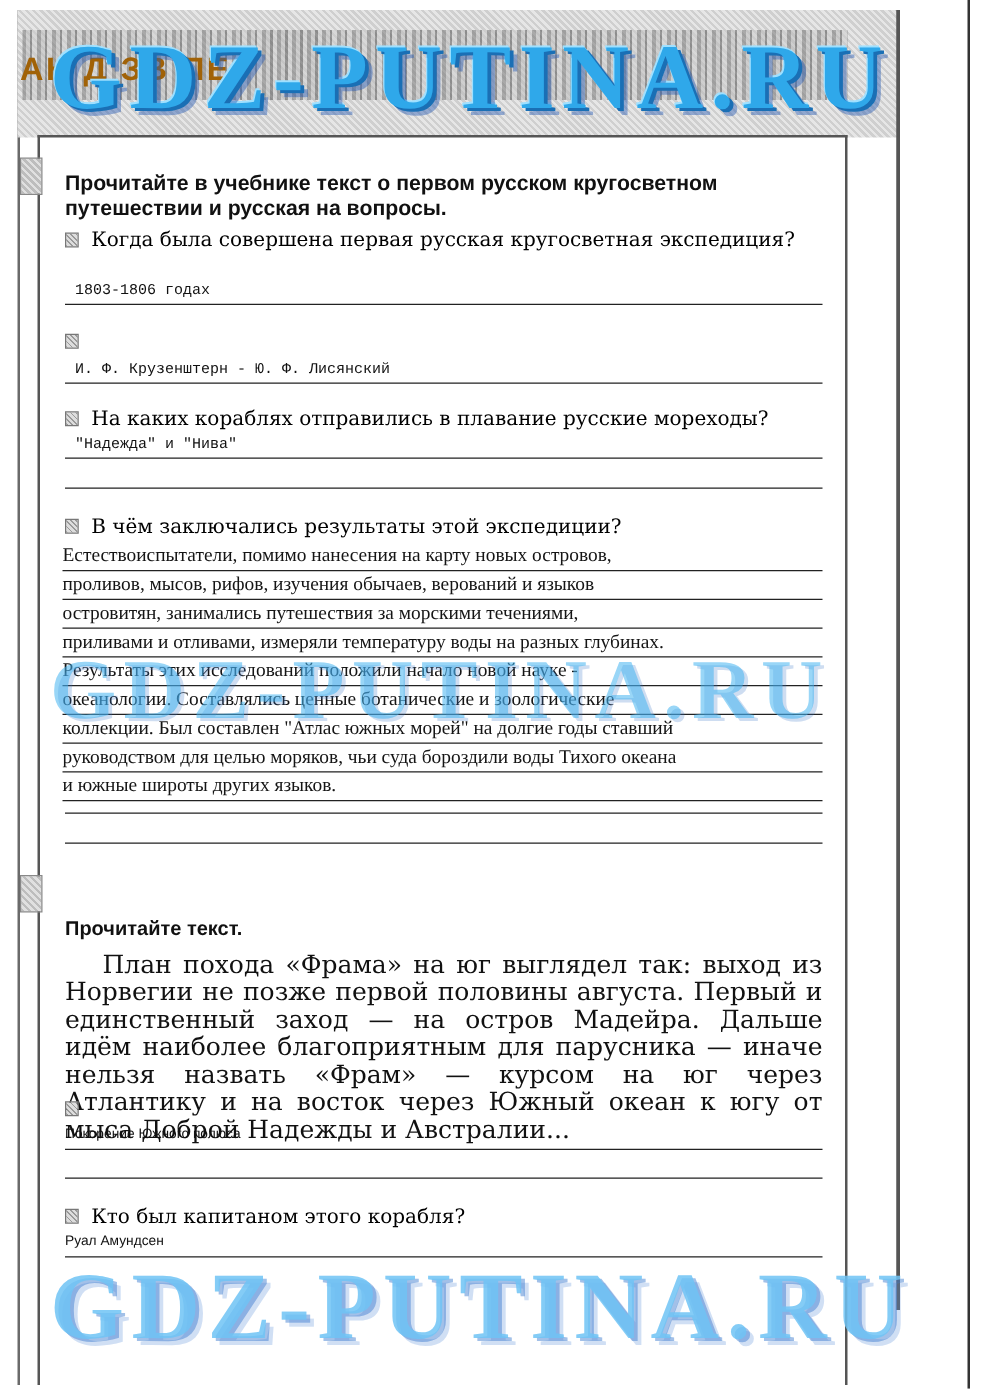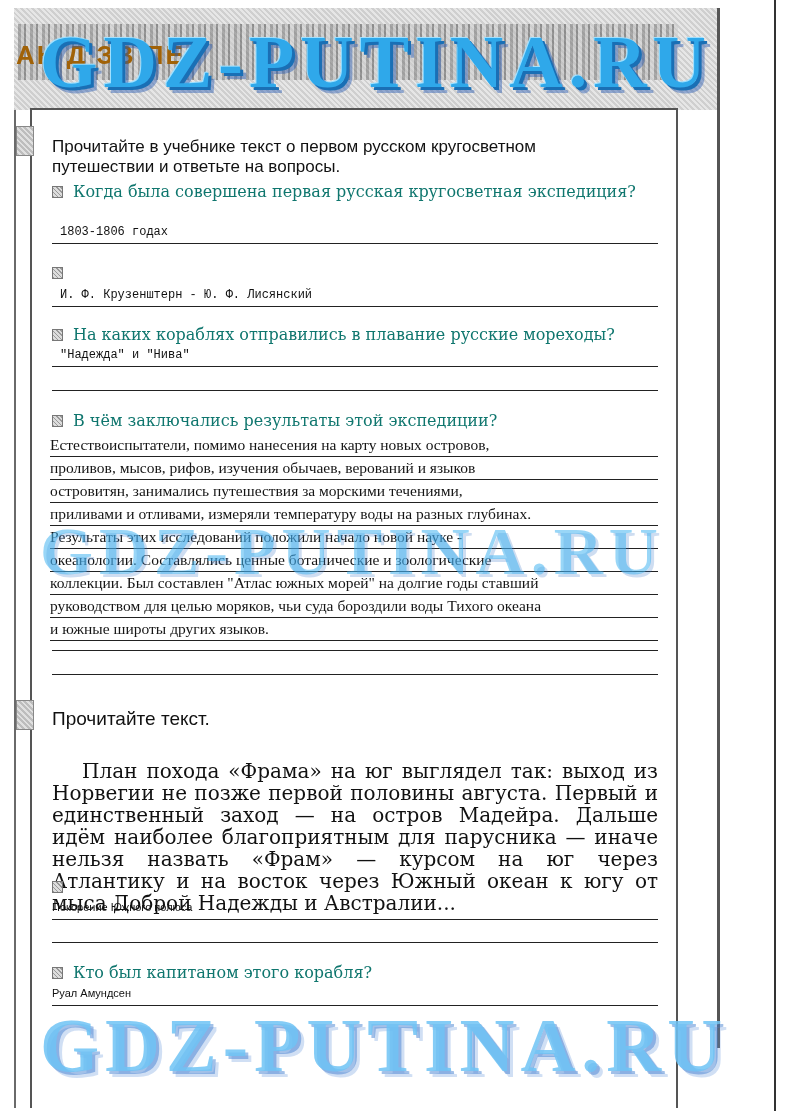--- a/index.html
+++ b/index.html
@@ -31,25 +31,25 @@
     background: #fff; border-left: 2px solid #555; border-right: 2px solid #555; border-top: 2px solid #555;
   }
   .side-tab {
     position: absolute; left: 16px; width: 18px; height: 30px;
     background: repeating-linear-gradient(45deg, #bdbdbd 0 2px, #e0e0e0 2px 4px);
     border: 1px solid #888;
   }
 
   .section-title {
     position: absolute; left: 52px; font-family: "Liberation Sans", sans-serif;
-    font-weight: normal; font-size: 17px; line-height: 20px; color: #111; width: 600px;
+    font-weight: bold; font-size: 17px; line-height: 20px; color: #111; width: 600px;
   }
   .question {
     position: absolute; left: 52px; width: 608px; font-size: 16px; line-height: 22px;
-    text-align: justify; color: #0f766e;
+    text-align: justify; color: #000000;
   }
   .qbox {
     display: inline-block; width: 11px; height: 12px; margin-right: 10px; vertical-align: -1px;
     background: repeating-linear-gradient(45deg, #999 0 1px, #ddd 1px 3px); border: 1px solid #777;
   }
   .answer {
     position: absolute; left: 52px; width: 606px; font-family: "Liberation Sans", sans-serif;
     color: #111; border-bottom: 1.5px solid #222; white-space: nowrap;
   }
   .answer.small { font-size: 12px; padding-left: 8px; height: 22px; line-height: 20px; font-family: Liberation Mono, monospace; }
@@ -91,21 +91,21 @@
 <div class="header-art"></div>
 <div class="header-fragment">АН  Д  ЗВ  ПЕ</div>
 <div class="right-rule"></div>
 <div class="far-right-rule"></div>
 
 <div class="content-box"></div>
 
 <div class="side-tab" style="top:126px"></div>
 <div class="section-title" style="top:137px">
   <div>Прочитайте в учебнике текст о первом русском кругосветном</div>
-  <div>путешествии и ответьте на вопросы.</div>
+  <div>путешествии и русская на вопросы.</div>
 </div>
 
 <div class="question" style="top:181px">
   <span class="qbox"></span><span>Когда была совершена первая русская кругосветная экспедиция?</span>
 </div>
 <div class="answer small" style="top:222px">1803-1806 годах</div>
 
 <div class="question" style="top:262px">
   <span class="qbox"></span>
 </div>
@@ -128,21 +128,21 @@
   <div class="row" style="top:526px">Результаты этих исследований положили начало новой науке -</div>
   <div class="row" style="top:549px">океанологии. Составлялись ценные ботанические и зоологические</div>
   <div class="row" style="top:572px">коллекции. Был составлен "Атлас южных морей" на долгие годы ставший</div>
   <div class="row" style="top:595px">руководством для целью моряков, чьи суда бороздили воды Тихого океана</div>
   <div class="row" style="top:618px">и южные широты других языков.</div>
 </div>
 <div class="blank-line" style="top:650px"></div>
 <div class="blank-line" style="top:674px"></div>
 
 <div class="side-tab" style="top:700px"></div>
-<div class="section-title" style="top:709px; font-size:19px">Прочитайте текст.</div>
+<div class="section-title" style="top:734px; font-size:16px">Прочитайте текст.</div>
 <div class="reading">План похода «Фрама» на юг выглядел так: выход из Норвегии не позже первой половины августа. Первый и единственный заход — на остров Мадейра. Дальше идём наиболее благоприятным для парусника — иначе нельзя назвать «Фрам» — курсом на юг через Атлантику и на восток через Южный океан к югу от мыса Доброй Надежды и Австралии...</div>
 
 <div class="question" style="top:876px">
   <span class="qbox"></span>
 </div>
 <div class="answer mid" style="top:896px">Покорение Южного полюса</div>
 <div class="blank-line" style="top:942px"></div>
 
 <div class="question" style="top:962px">
   <span class="qbox"></span><span>Кто был капитаном этого корабля?</span>

